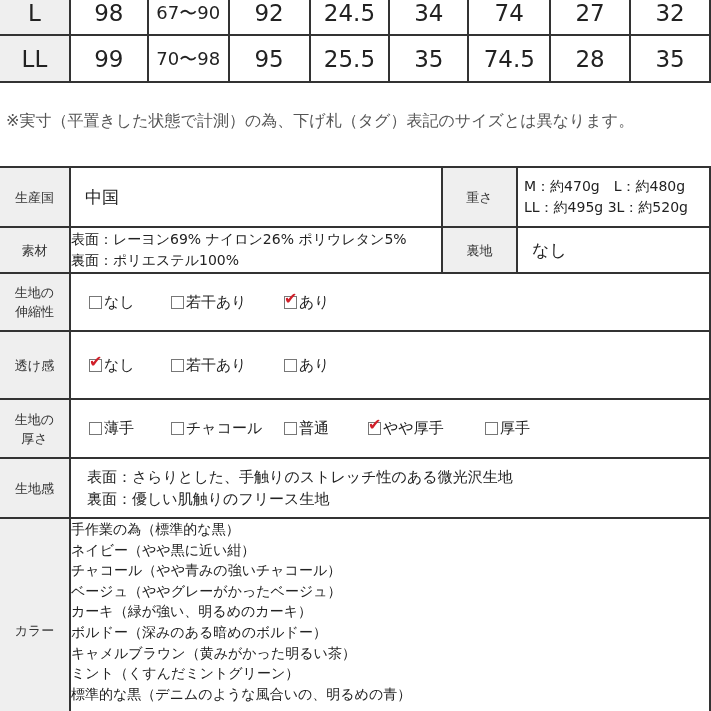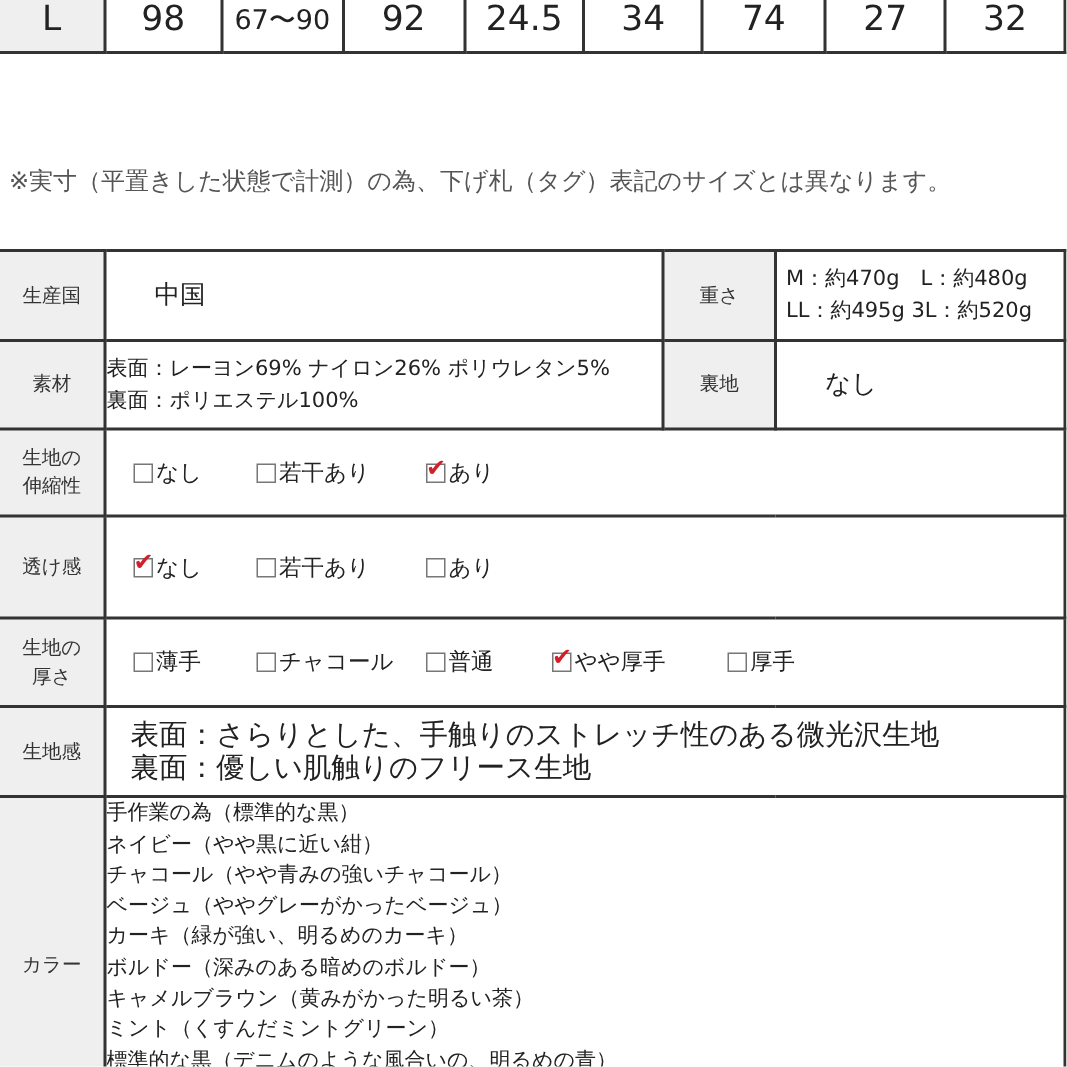--- a/index.html
+++ b/index.html
@@ -9,21 +9,21 @@
   .size-table td { border:2px solid #333; text-align:center; height:43px; padding:0;
                    font-size:23px; color:#222; }
   .size-table td.sz { background:#efefef; border-left:none; }
   .size-table td.range { font-size:18px; }
   .size-table td:last-child { border-right:2px solid #333; }
   .notes { position:absolute; left:6px; top:112px; font-size:16px; color:#555; line-height:18px; }
   .spec { position:absolute; left:0; top:166px; width:710px; border-collapse:collapse; table-layout:fixed; }
   .spec td { border:2px solid #333; padding:0; vertical-align:middle; }
   .spec td.lbl { background:#efefef; text-align:center; font-size:13px; color:#333; line-height:19px; border-left:none; }
   .spec td.val { font-size:14px; color:#222; line-height:21px; }
-  .spec td.val.big { font-size:17px; padding-left:32px; }
+  .spec td.val.big { font-size:17px; padding-left:14px; }
   .opts { display:flex; padding-left:18px; font-size:15px; }
   .opt { display:flex; align-items:center; }
   .box { display:inline-block; width:11px; height:11px; border:1px solid #777; margin-right:2px; position:relative; background:#fff; }
   .check { position:absolute; left:-1px; top:-6px; color:#d0202a; font-size:16px; font-weight:bold; line-height:16px; }
   .weight { font-size:14px; line-height:19px; padding-left:6px !important; }
   .colors { padding:12px 0 0 14px; font-size:14px; line-height:20.6px; vertical-align:top !important; }
 </style>
 </head>
 <body>
 
@@ -44,20 +44,31 @@
     <td class="sz">L</td>
     <td>98</td>
     <td class="range">67〜90</td>
     <td>92</td>
     <td>24.5</td>
     <td>34</td>
     <td>74</td>
     <td>27</td>
     <td>32</td>
   </tr>
+  <tr style="height:47px">
+    <td class="sz">LL</td>
+    <td>99</td>
+    <td class="range">70〜98</td>
+    <td>95</td>
+    <td>25.5</td>
+    <td>35</td>
+    <td>74.5</td>
+    <td>28</td>
+    <td>35</td>
+  </tr>
 </tbody>
   </table>
 
 <div class="notes">
   <div>※実寸（平置きした状態で計測）の為、下げ札（タグ）表記のサイズとは異なります。</div>
 </div>
 
 <table class="spec">
   <colgroup>
     <col style="width:70px">
@@ -70,21 +81,21 @@
       <tr style="height:60px">
     <td class="lbl">生産国</td>
     <td class="val big">中国</td>
     <td class="lbl">重さ</td>
     <td class="val weight">
       <div>M：約470g　L：約480g</div>
       <div>LL：約495g  3L：約520g</div>
     </td>
   </tr>
 
-  <tr style="height:59px">
+  <tr style="height:46px">
     <td class="lbl">素材</td>
     <td class="val">
       <div>表面：レーヨン69% ナイロン26% ポリウレタン5%</div>
       <div>裏面：ポリエステル100%</div>
     </td>
     <td class="lbl">裏地</td>
     <td class="val big">なし</td>
   </tr>
 
   <tr style="height:58px">
@@ -162,21 +173,21 @@
         <span class="opt">
               <span class="box"></span>
               <span>厚手</span>
             </span>
       </div>
     </td>
   </tr>
 
   <tr style="height:60px">
     <td class="lbl">生地感</td>
-    <td colspan="3" class="val" style="font-size:19px;line-height:22px;padding-left:16px">
+    <td colspan="3" class="val" style="font-size:15px;line-height:22px;padding-left:16px">
       <div>表面：さらりとした、手触りのストレッチ性のある微光沢生地</div>
       <div>裏面：優しい肌触りのフリース生地</div>
     </td>
   </tr>
 
   <tr style="height:240px">
     <td class="lbl" style="vertical-align:top;padding-top:102px">カラー</td>
     <td colspan="3" class="colors">
       <div>手作業の為（標準的な黒）</div>
       <div>ネイビー（やや黒に近い紺）</div>

